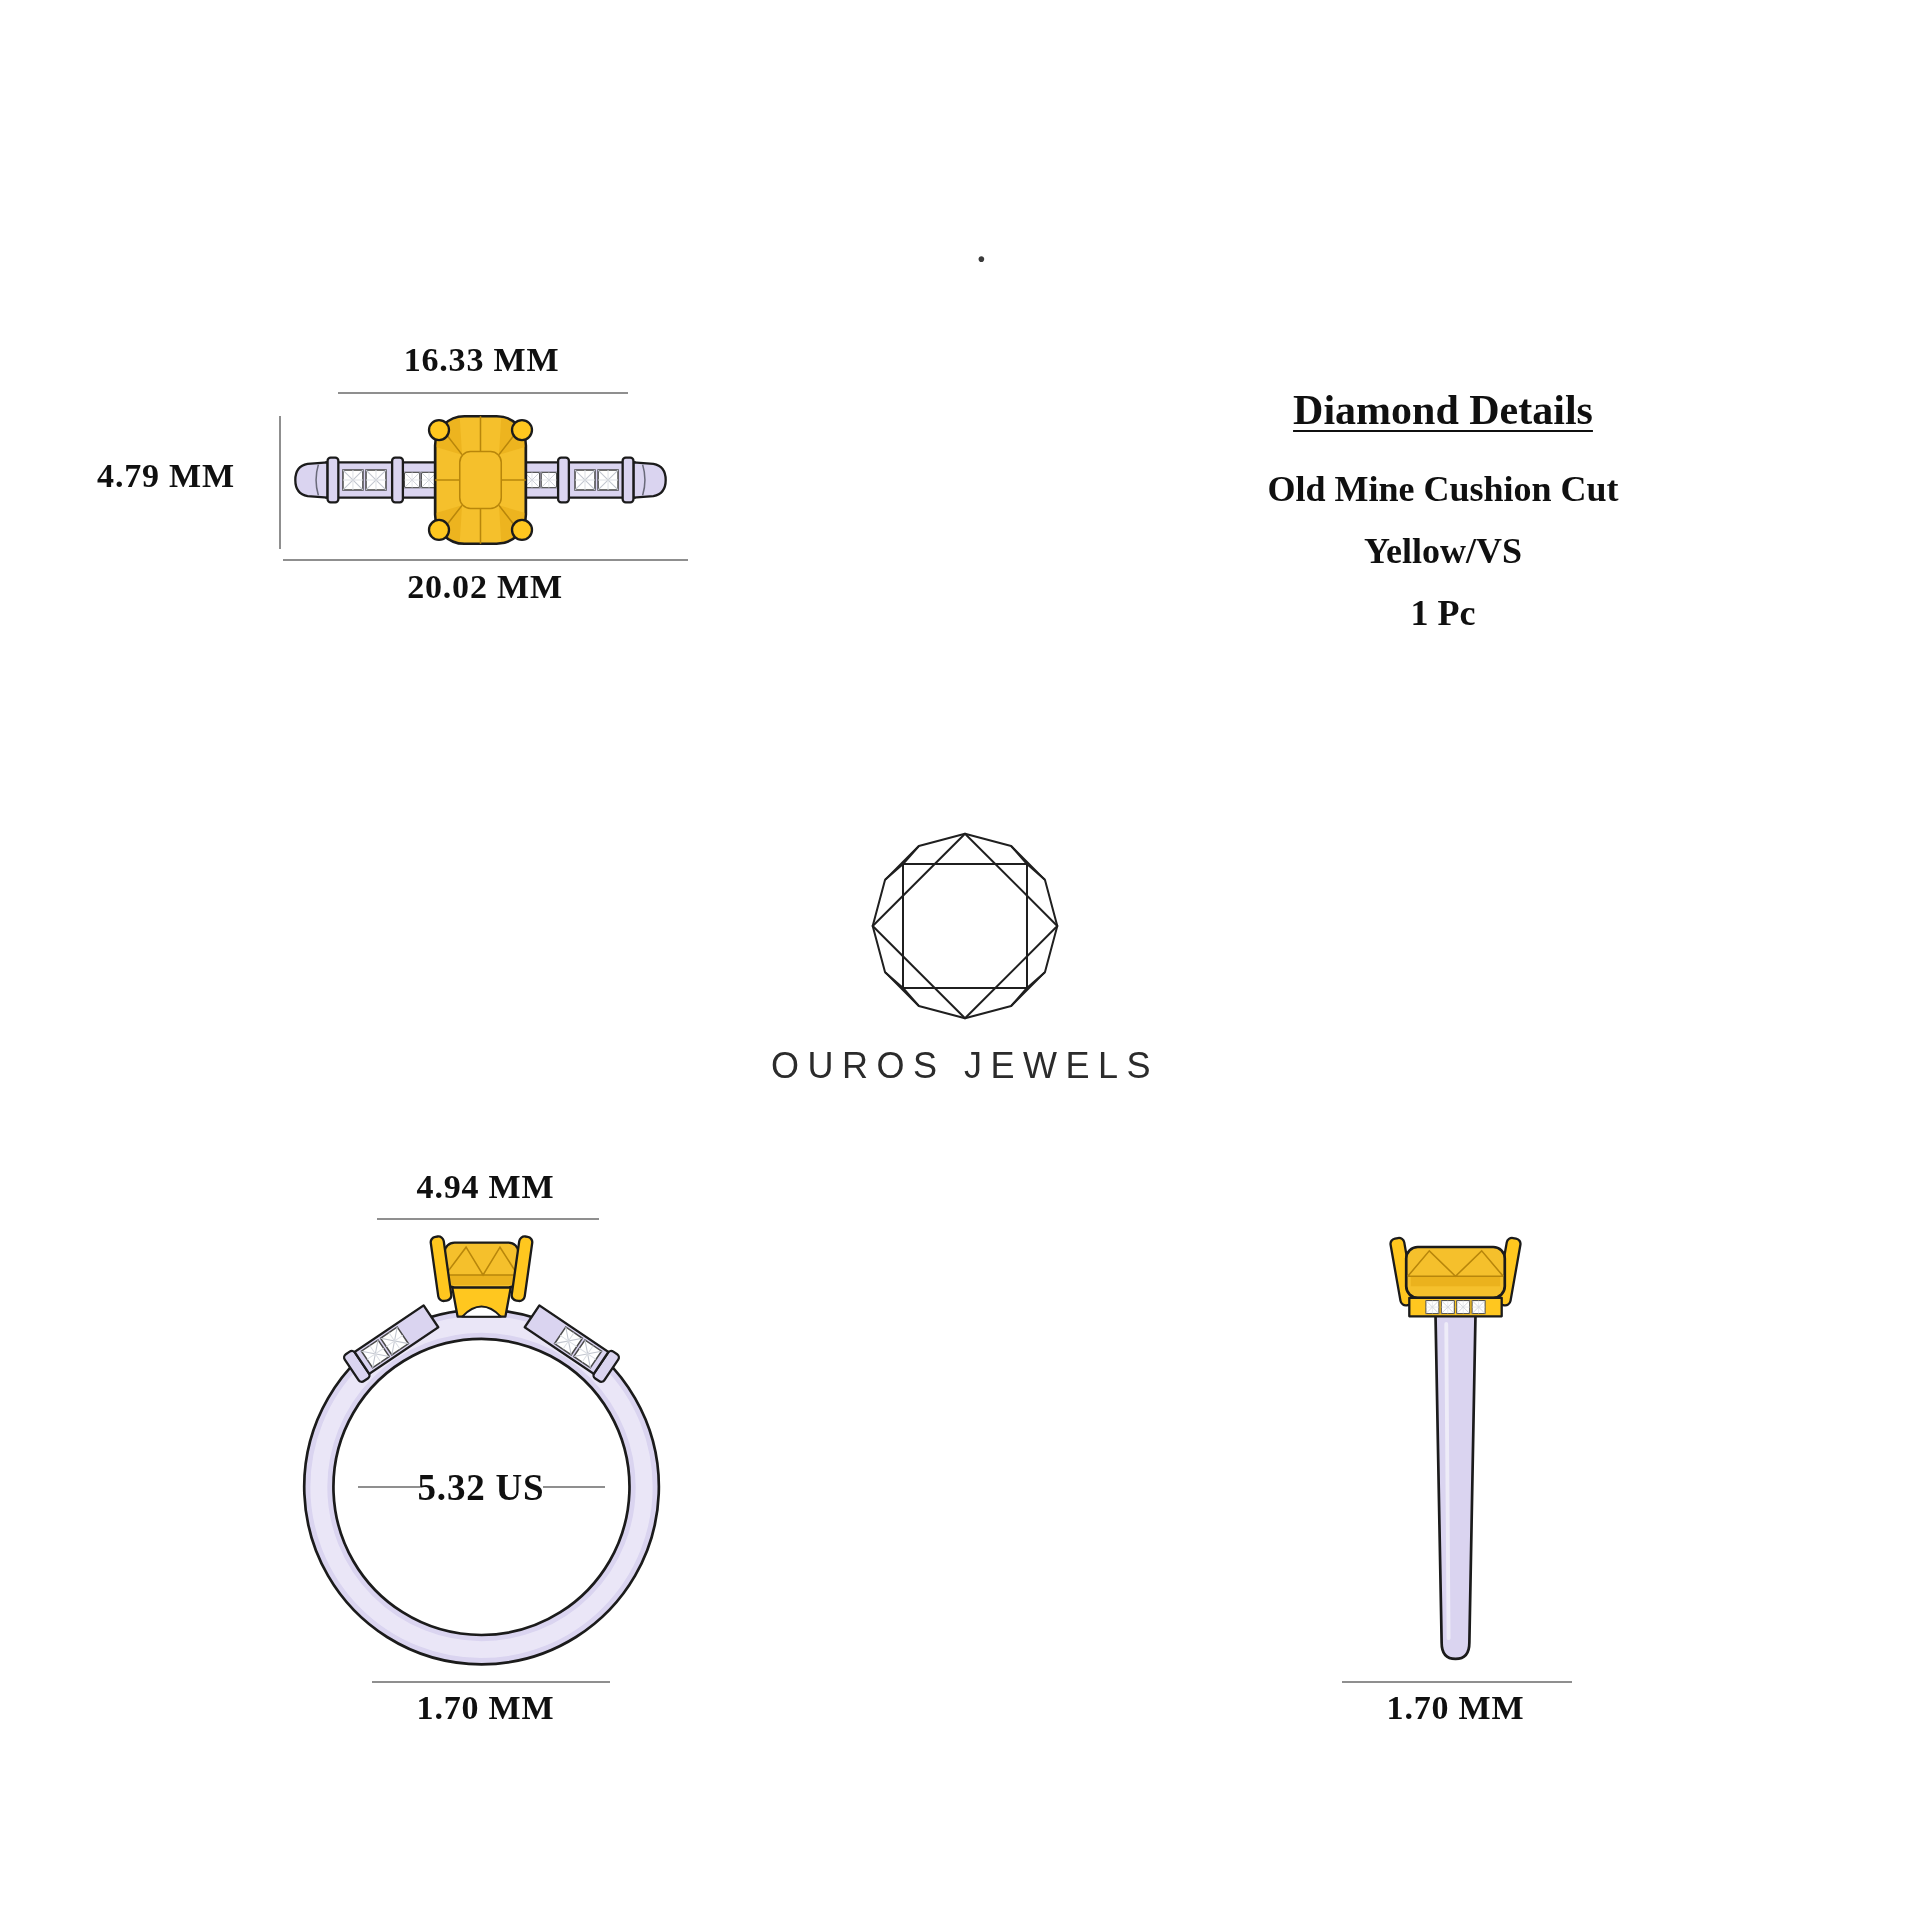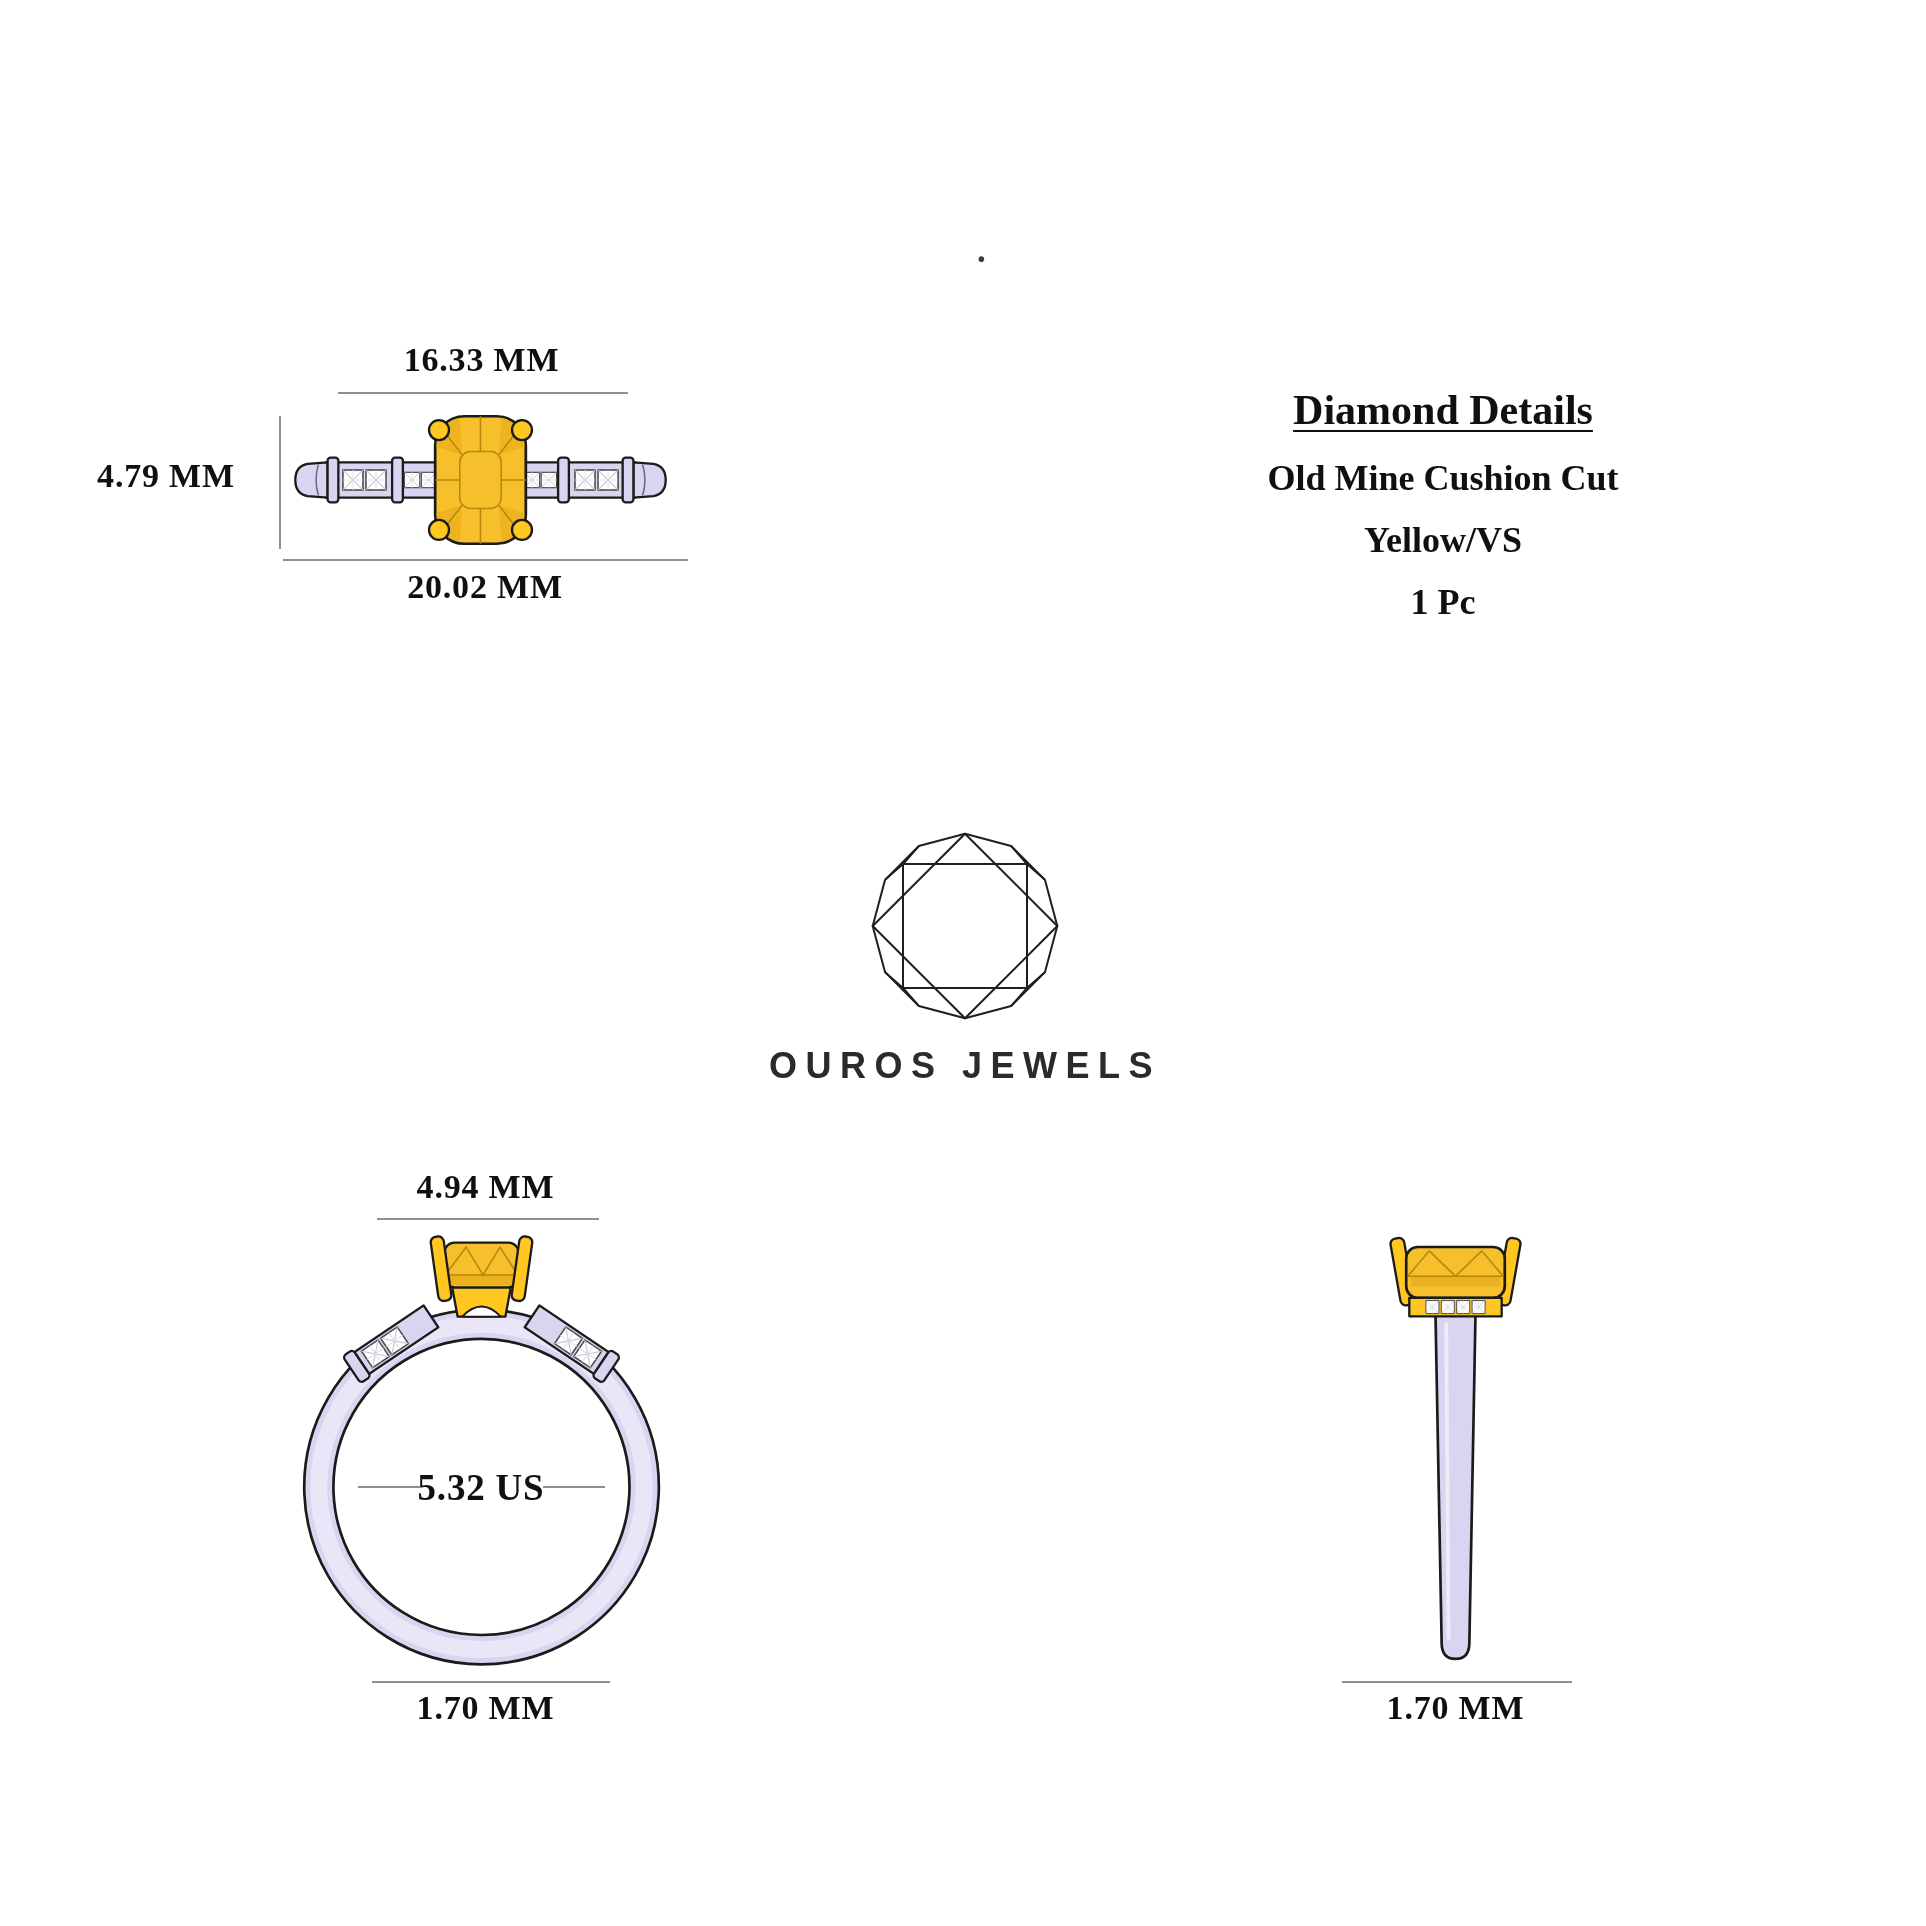--- a/index.html
+++ b/index.html
@@ -9,26 +9,26 @@
   .abs{position:absolute}
   svg{overflow:visible;display:block}
 
   .mlabel{position:absolute;font-weight:700;font-size:34px;line-height:1;
           color:var(--text,#101010);text-align:center;letter-spacing:0.8px;white-space:nowrap}
   .dim{position:absolute;background:var(--dim-line,#8f8f8f)}
 
   .details{position:absolute;left:1171px;top:389px;width:544px;text-align:center;
            color:var(--text,#101010);font-weight:700}
   .details-title{font-size:42px;line-height:1;text-decoration:underline;
-                 text-underline-offset:6.2px;text-decoration-thickness:2.3px;margin-bottom:23px}
+                 text-underline-offset:6.2px;text-decoration-thickness:2.3px;margin-bottom:34px}
   .details-line{font-size:36px;line-height:48px;margin-bottom:14px}
 
   .logo-text{position:absolute;left:734px;top:1045px;width:462px;text-align:center;
              font-family:"Liberation Sans","DejaVu Sans",sans-serif;font-size:36px;
-             letter-spacing:8.5px;color:#2b2b2b;font-weight:700;white-space:nowrap}
+             letter-spacing:8.5px;color:#2b2b2b;font-weight:400;white-space:nowrap}
   .dot{position:absolute;left:977px;top:231px;font-size:35px;font-weight:700;color:#3a3a3a}
 
   .ol{stroke:var(--ink,#1b1b1b);stroke-linejoin:round;stroke-linecap:round}.w25{stroke-width:2.5}.w3{stroke-width:3}.w35{stroke-width:3.5}
   .f-lav{fill:var(--lavender,#dad4f0)}
   .f-gold{fill:var(--gold,#ffc71f)}
   .f-stone{fill:var(--stone,#f5c02c)}
   .f-stoneL{fill:var(--stone-light,#fce388)}
   .f-stoneD{fill:var(--stone-dark,#dfa10a)}
   .f-white{fill:#fff}
   .facet{stroke:var(--stone-line,#b8860b);stroke-width:2;fill:none}

